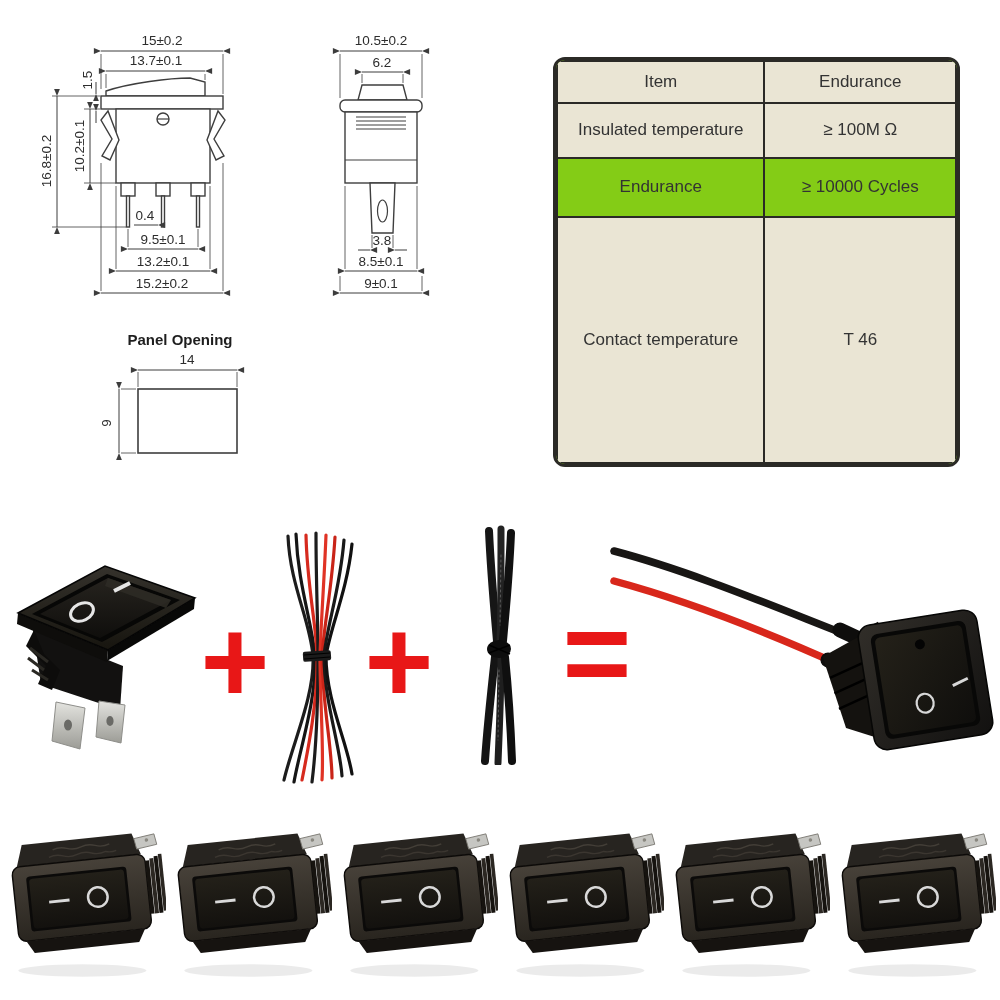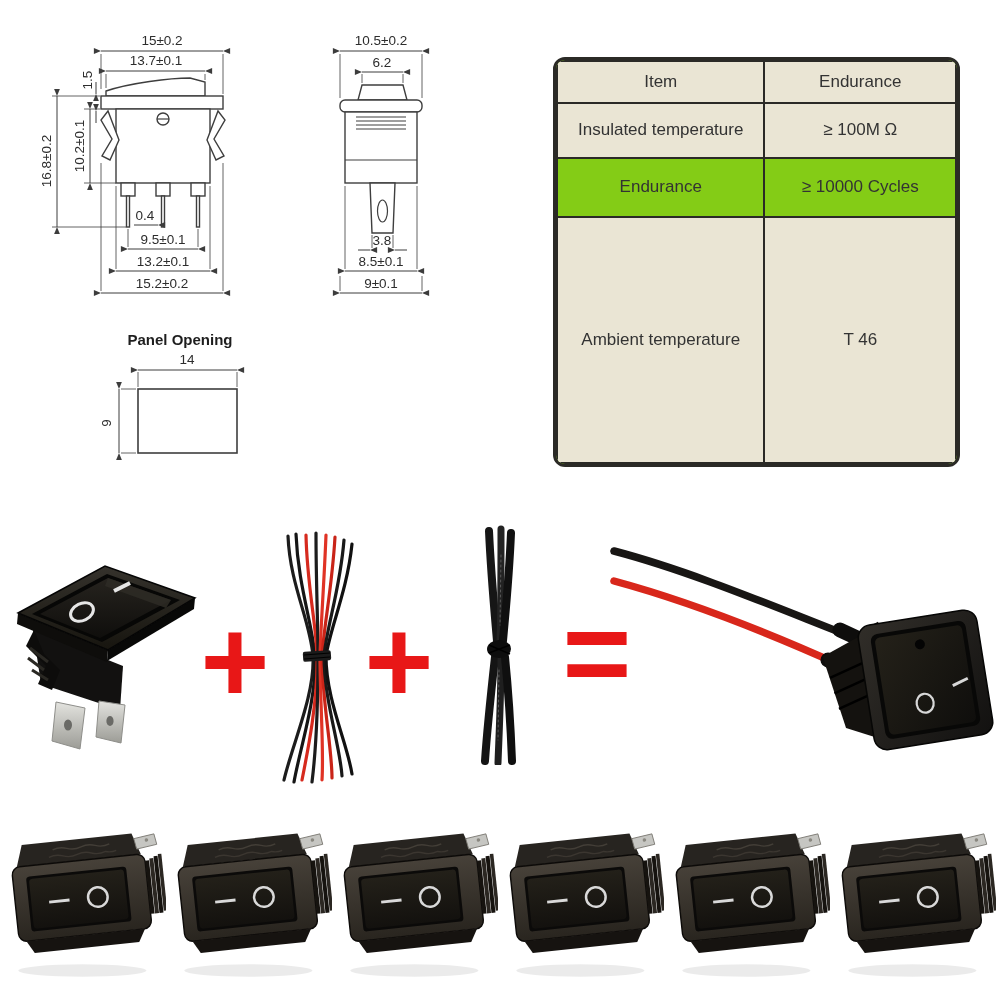--- a/index.html
+++ b/index.html
@@ -174,21 +174,21 @@
       </tr>
       <tr style="height:55px">
         <td class="shaded">Insulated temperature</td>
         <td class="shaded">≥ 100M Ω</td>
       </tr>
       <tr style="height:59px">
         <td>Endurance</td>
         <td>≥ 10000 Cycles</td>
       </tr>
       <tr>
-        <td class="shaded">Ambient temperature</td>
+        <td class="shaded">Contact temperature</td>
         <td class="shaded">T 46</td>
       </tr>
     </tbody>
       </table>
   </div>
 
   <svg class="abs" style="left:8px;top:558px;" width="195" height="200" viewBox="0 0 195 200">
     <defs>
       <linearGradient id="gTop" x1="0" y1="0" x2="0" y2="1">
           <stop offset="0" stop-color="#35322c"></stop>

